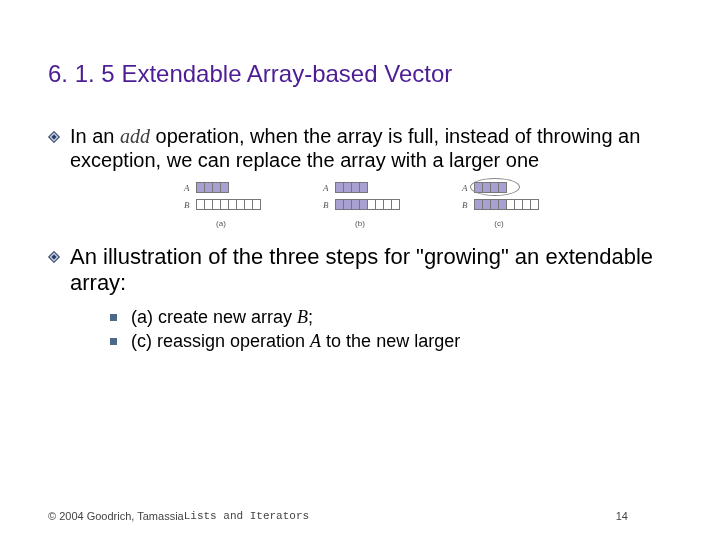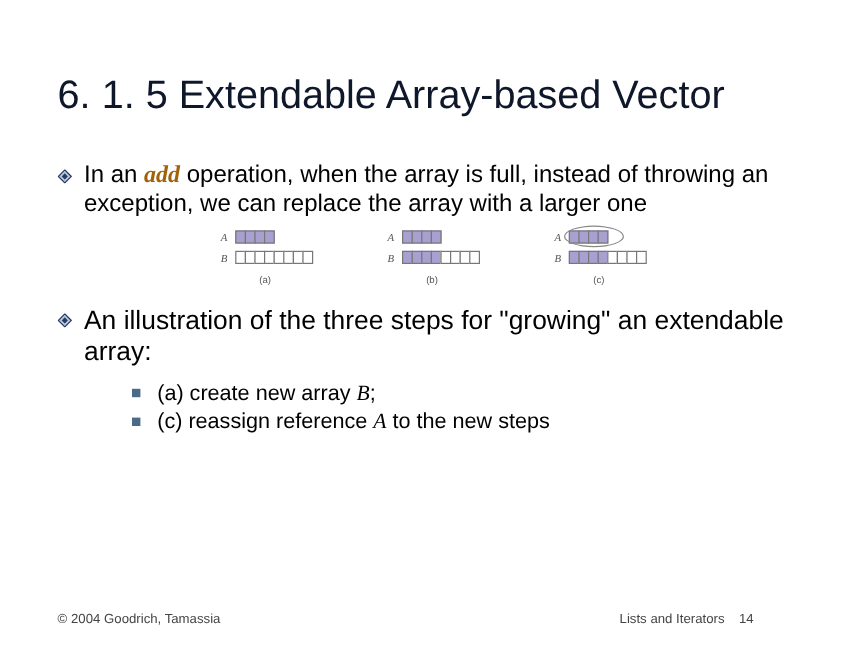--- a/index.html
+++ b/index.html
@@ -9,22 +9,22 @@
     background: #fff;
     font-family: Verdana, Arial, sans-serif;
     color: #222;
     position: relative;
     overflow: hidden;
   }
   .slide {
     padding: 60px 48px 0 48px;
   }
   .title {
-    font-size: 33px;
-    color: #0f172a;
+    font-size: 24px;
+    color: #4c1d95;
     margin-bottom: 36px;
     font-weight: normal;
     font-family: Verdana, Arial, sans-serif;
   }
   .bullet-row {
     display: flex;
     align-items: flex-start;
     margin-bottom: 8px;
   }
   .bullet-row.big { margin-bottom: 0; }
@@ -36,22 +36,22 @@
     position: relative;
   }
   .diamond svg { display:block; }
   .bullet-text {
     font-size: 20px;
     line-height: 1.22;
     color: #000;
   }
   .bullet-text .emph {
     font-style: italic;
-    font-weight: bold;
-    color: #a16207;
+    font-weight: normal;
+    color: #404040;
     font-family: Georgia, 'Times New Roman', serif;
   }
   .bullet2 {
     font-size: 22px;
     line-height: 1.2;
   }
   .sub-list {
     margin: 10px 0 0 62px;
   }
   .sub-item {
@@ -133,21 +133,21 @@
     bottom: 18px;
     left: 0;
     width: 676px;
     padding: 0 48px;
     display: flex;
     align-items: center;
     font-size: 11px;
     color: #444;
   }
   .footer .copy { flex: 0 0 auto; }
-  .footer .center { flex: 1 1 auto; text-align: right; }
+  .footer .center { flex: 1 1 auto; text-align: left; font-family: Liberation Mono, monospace; }
   .footer .pagenum { flex: 0 0 auto; margin-left: 12px; }
 </style>
 </head>
 <body>
 
 <div class="slide">
   <h1 class="title">6. 1. 5 Extendable Array-based Vector</h1>
 
   <div class="bullet-row">
     <span class="diamond">
@@ -259,21 +259,21 @@
     <div class="bullet-text bullet2">An illustration of the three steps for "growing" an extendable array:</div>
   </div>
 
   <div class="sub-list">
     <div class="sub-item">
       <span class="square"></span>
       <span class="sub-text"><span>(a) create new array </span><span class="ital">B</span><span>;</span></span>
     </div>
     <div class="sub-item">
       <span class="square"></span>
-      <span class="sub-text"><span>(c) reassign reference </span><span class="ital">A</span><span> to the new steps</span></span>
+      <span class="sub-text"><span>(c) reassign operation </span><span class="ital">A</span><span> to the new larger</span></span>
     </div>
   </div>
 </div>
 
 <div class="footer">
   <span class="copy">© 2004 Goodrich, Tamassia</span>
   <span class="center">Lists and Iterators</span>
   <span class="pagenum">14</span>
 </div>
 

